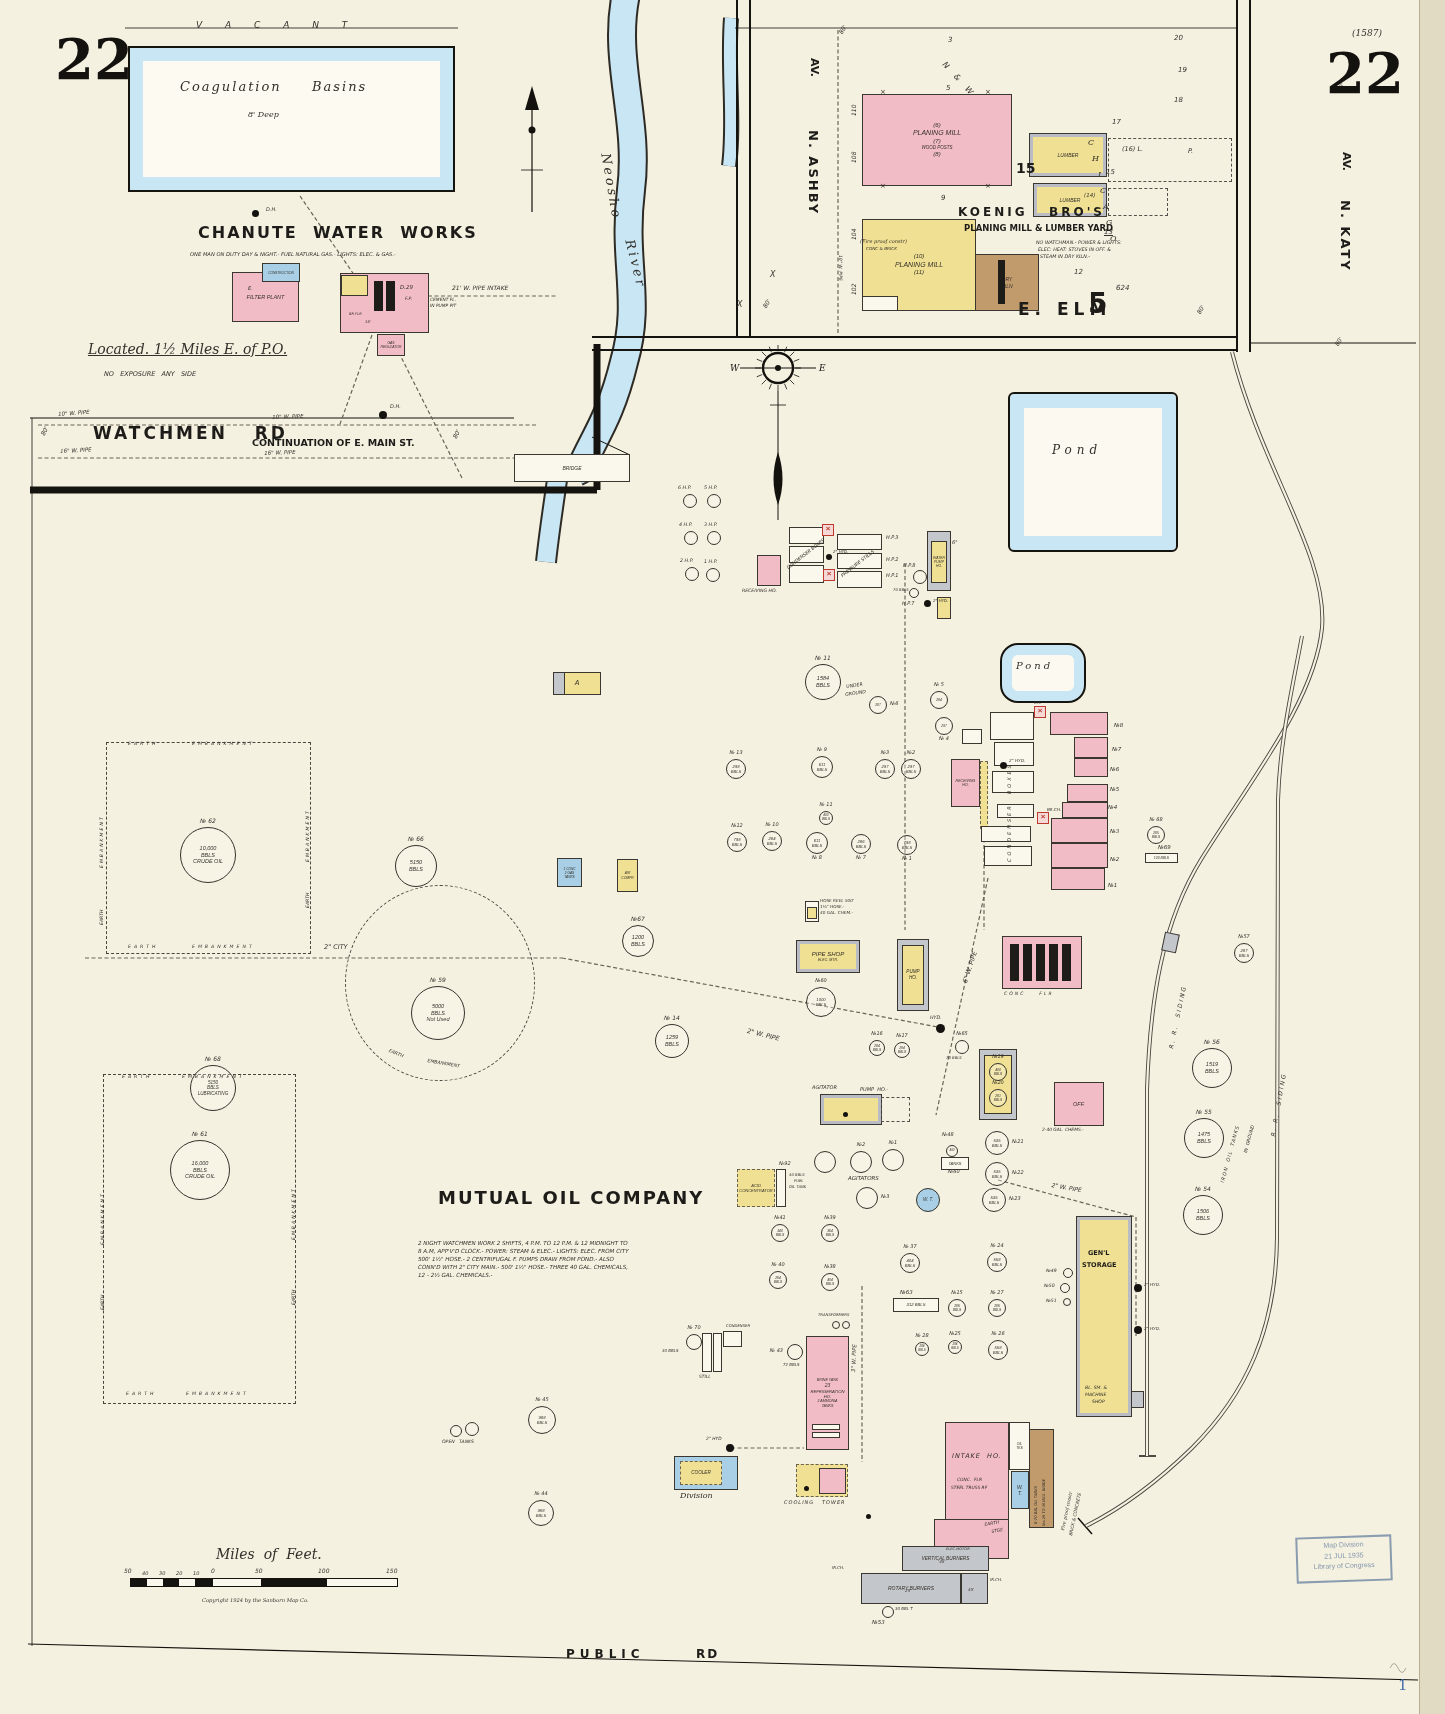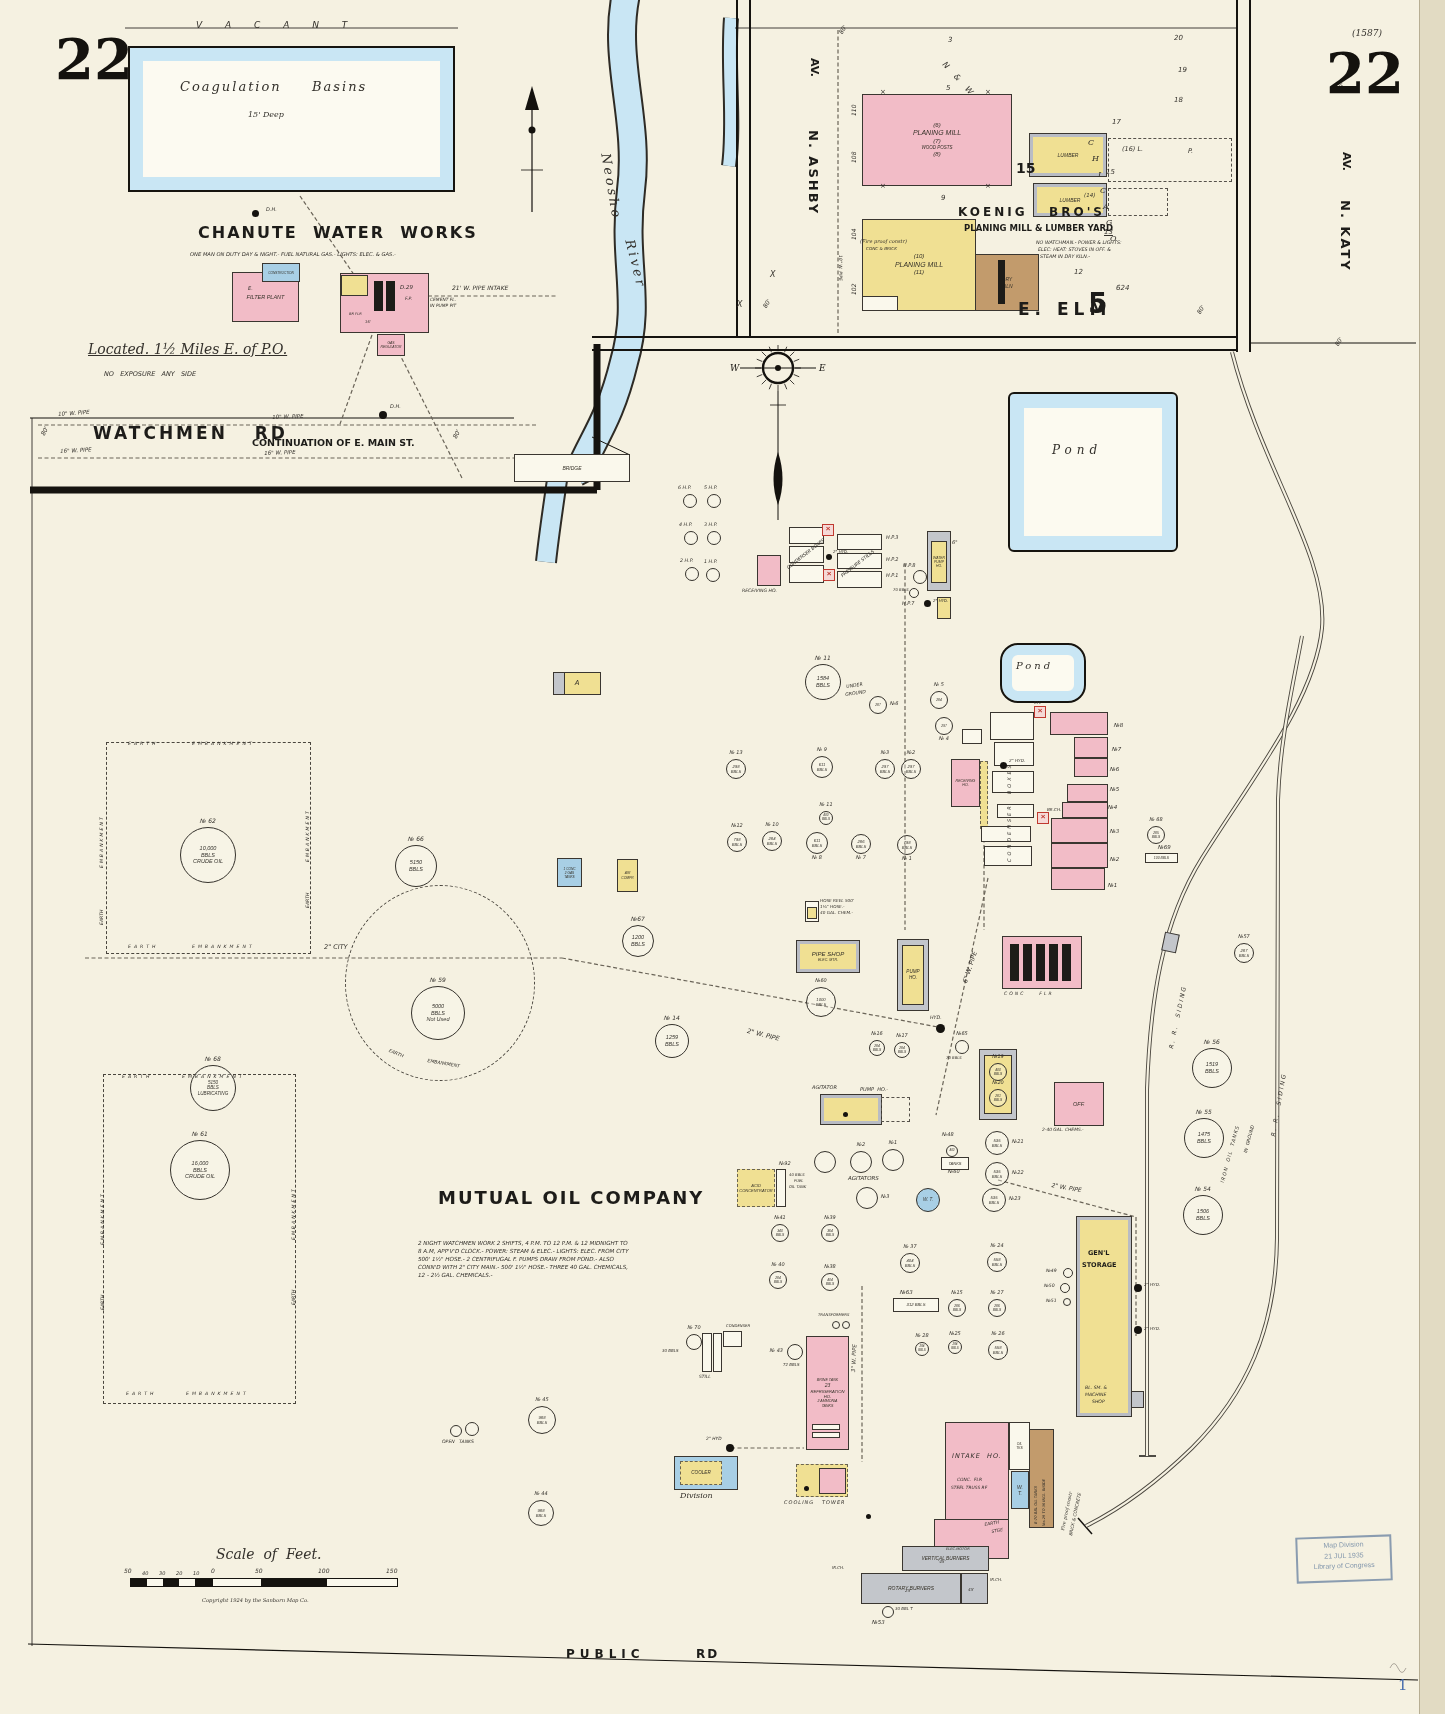--- a/index.html
+++ b/index.html
@@ -145,21 +145,21 @@
         <span style="width: 16px; background: rgb(250, 248, 236);"></span>
         <span style="width: 18px; background: rgb(21, 19, 15);"></span>
         <span style="width: 48px; background: rgb(250, 248, 236);"></span>
         <span style="width: 66px; background: rgb(21, 19, 15);"></span>
         <span style="width: 70px; background: rgb(250, 248, 236);"></span>
       </div>
     <div class="edge"></div>
   <div class="lbl " style="left: 196px; top: 20px; font-size: 9px; letter-spacing: 10px;">V A C A N T</div>
       <div class="lbl scr" style="left: 180px; top: 80px; font-size: 13px; letter-spacing: 2px;">Coagulation</div>
       <div class="lbl scr" style="left: 312px; top: 80px; font-size: 13px; letter-spacing: 2px;">Basins</div>
-      <div class="lbl scr" style="left: 248px; top: 110px; font-size: 8px;">15' Deep</div>
+      <div class="lbl scr" style="left: 248px; top: 110px; font-size: 8px;">8' Deep</div>
       <div class="lbl " style="left: 266px; top: 207px; font-size: 5px;">D.H.</div>
       <div class="lbl " style="left: 390px; top: 404px; font-size: 5px;">D.H.</div>
       <div class="lbl ttl" style="left: 198px; top: 224px; font-size: 16px; letter-spacing: 2px;">CHANUTE  WATER  WORKS</div>
       <div class="lbl " style="left: 190px; top: 252px; font-size: 5.2px;">ONE MAN ON DUTY DAY &amp; NIGHT.- FUEL NATURAL GAS.- LIGHTS: ELEC. &amp; GAS.-</div>
       <div class="lbl " style="left: 452px; top: 285px; font-size: 6px;">21' W. PIPE INTAKE</div>
       <div class="lbl " style="left: 430px; top: 297px; font-size: 4.4px;">CEMENT FL.</div>
       <div class="lbl " style="left: 430px; top: 303px; font-size: 4.4px;">IN PUMP PIT</div>
       <div class="lbl scr ul" style="left: 88px; top: 341px; font-size: 14px;">Located. 1½ Miles E. of P.O.</div>
       <div class="lbl " style="left: 104px; top: 371px; font-size: 6.5px;">NO   EXPOSURE   ANY   SIDE</div>
       <div class="lbl " style="left: 58px; top: 411px; font-size: 5.5px; transform: rotate(-4deg);">10" W. PIPE</div>
@@ -302,21 +302,21 @@
       <div class="lbl " style="left: 946px; top: 1547px; font-size: 3.6px;">ELEC.MOTOR</div>
       <div class="lbl scr" style="left: 1060px; top: 1530px; font-size: 4.6px; transform: rotate(-78deg);">Fire proof constr</div>
       <div class="lbl " style="left: 1068px; top: 1535px; font-size: 4.4px; transform: rotate(-78deg);">BRICK &amp; CONCRETE</div>
       <div class="lbl " style="left: 1034px; top: 1524px; font-size: 3.8px; transform: rotate(-90deg);">8-70 BBL OIL TANKS</div>
       <div class="lbl " style="left: 1042px; top: 1526px; font-size: 3.6px; transform: rotate(-90deg);">№s 29 TO 36 INCL. INSIDE</div>
       <div class="lbl " style="left: 832px; top: 1566px; font-size: 4px;">IR.CH.</div>
       <div class="lbl " style="left: 990px; top: 1578px; font-size: 4px;">IR.CH.</div>
       <div class="lbl " style="left: 895px; top: 1607px; font-size: 4px;">30 BBL T</div>
       <div class="lbl " style="left: 872px; top: 1619px; font-size: 5.5px;">№53</div>
       <div class="lbl " style="left: 442px; top: 1439px; font-size: 4.6px;">OPEN   TANKS</div>
-      <div class="lbl scr" style="left: 216px; top: 1546px; font-size: 14px;">Scale  of  Feet.</div>
+      <div class="lbl scr" style="left: 216px; top: 1546px; font-size: 14px;">Miles  of  Feet.</div>
       <div class="lbl " style="left: 124px; top: 1568px; font-size: 6px;">50</div>
       <div class="lbl " style="left: 142px; top: 1571px; font-size: 5px;">40</div>
       <div class="lbl " style="left: 159px; top: 1571px; font-size: 5px;">30</div>
       <div class="lbl " style="left: 176px; top: 1571px; font-size: 5px;">20</div>
       <div class="lbl " style="left: 193px; top: 1571px; font-size: 5px;">10</div>
       <div class="lbl " style="left: 211px; top: 1568px; font-size: 6px;">0</div>
       <div class="lbl " style="left: 255px; top: 1568px; font-size: 6px;">50</div>
       <div class="lbl " style="left: 318px; top: 1568px; font-size: 6px;">100</div>
       <div class="lbl " style="left: 386px; top: 1568px; font-size: 6px;">150</div>
       <div class="lbl scr" style="left: 202px; top: 1598px; font-size: 5.2px;">Copyright 1924 by the Sanborn Map Co.</div>

